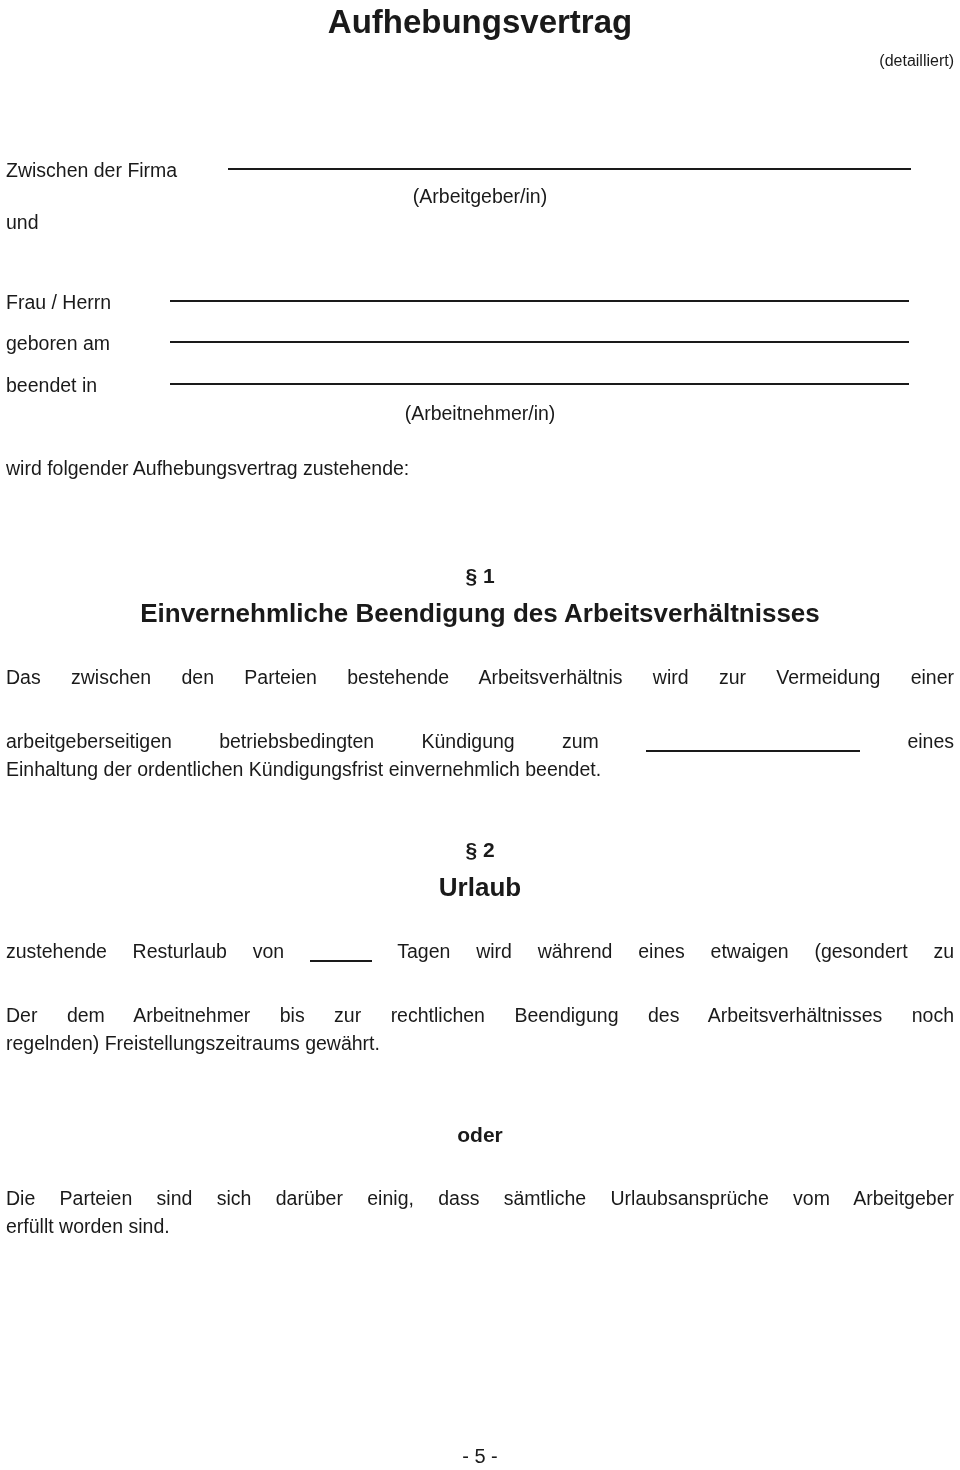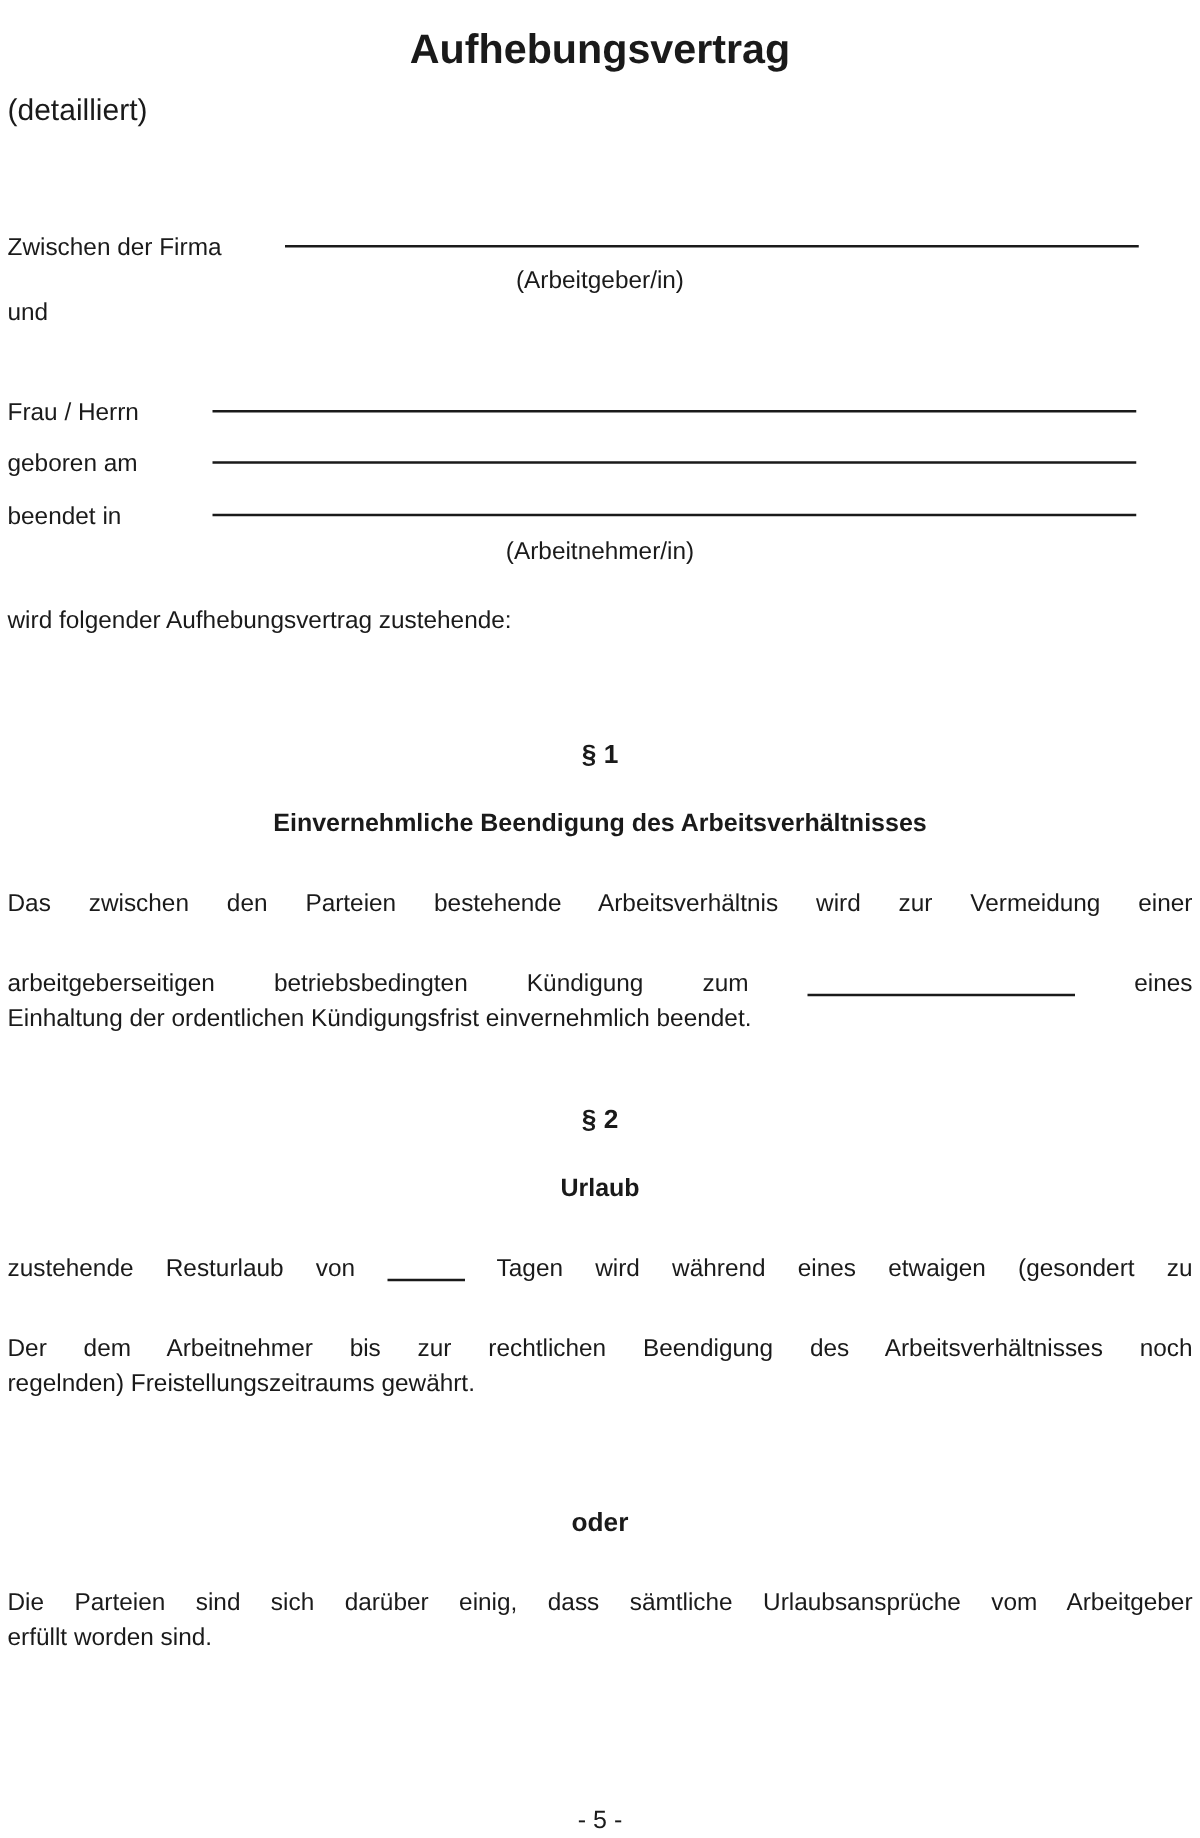--- a/index.html
+++ b/index.html
@@ -12,34 +12,34 @@
     width: 960px;
     height: 1470px;
     margin: 0 auto;
     background: #ffffff;
     color: #1a1a1a;
     font-family: "Liberation Sans", "DejaVu Sans", sans-serif;
     font-size: 19.5px;
     line-height: 26px;
     overflow: hidden;
     box-sizing: border-box;
-    padding: 17px 6px;
+    padding: 0 6px;
   }
   .doc-title {
     padding-top: 1px;
     text-align: center;
     font-size: 33px;
     line-height: 41px;
     font-weight: bold;
   }
   .doc-subtitle {
-    text-align: left;
-    font-size: 24px;
+    text-align: right;
+    font-size: 16px;
     line-height: 30px;
-    margin-top: 15px;
+    margin-top: 4px;
   }
   .field-row {
     display: flex;
     align-items: center;
   }
   .field-row .field-label {
     flex: 0 0 auto;
   }
   .fill-line {
     flex: 1 1 auto;
@@ -69,23 +69,23 @@
 
   .section-number {
     text-align: center;
     font-weight: bold;
     font-size: 21px;
     line-height: 27px;
   }
   .section-heading {
     text-align: center;
     font-weight: bold;
-    font-size: 20px;
+    font-size: 26px;
     line-height: 27px;
-    margin-top: 29px;
+    margin-top: 11px;
   }
   .sec1-number { margin-top: 81px; }
   .sec2-number { margin-top: 53px; }
 
   .para { margin-top: 13px; }
   .para .jline {
     text-align: justify;
     text-align-last: justify;
     line-height: 28px;
     margin-top: 36px;
@@ -101,21 +101,21 @@
     vertical-align: -4px;
   }
   .blank-date { width: 214px; }
   .blank-days { width: 62px; }
 
   .alt-connector {
     text-align: center;
     font-weight: bold;
     font-size: 21px;
     line-height: 27px;
-    margin-top: 84px;
+    margin-top: 64px;
   }
   .alt-para { margin-top: 20px; }
 
   .page-number {
     position: absolute;
     left: 0;
     right: 0;
     top: 1443px;
     text-align: center;
     font-size: 20px;

